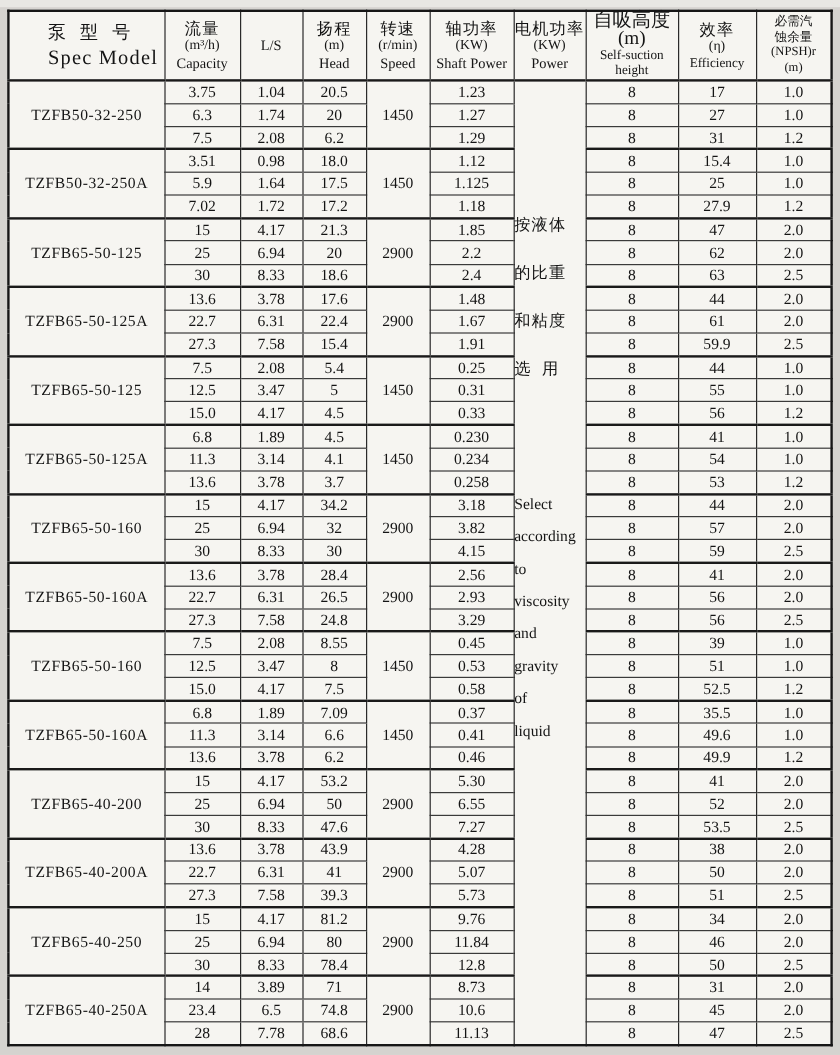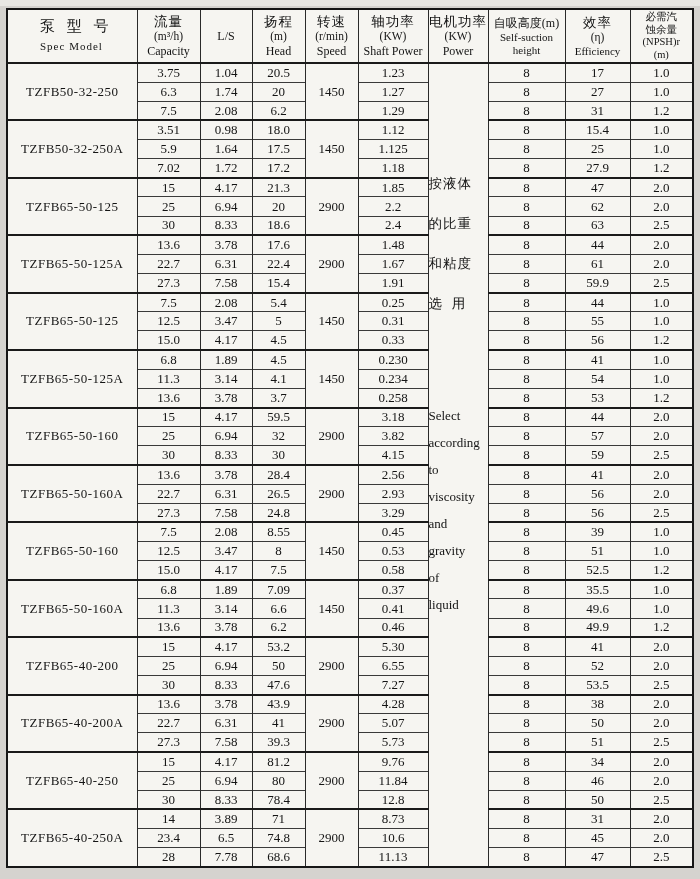--- a/index.html
+++ b/index.html
@@ -31,21 +31,21 @@
   }
   th.power-header{border-bottom:none;}
   .hwrap{display:flex;flex-direction:column;justify-content:center;align-items:center;line-height:15px;}
   .h-zh{font-size:13.5px;letter-spacing:1px;}
   .h-sub{font-size:11.5px;letter-spacing:0;}
   .h-en{font-size:12px;}
   .h-en-sm{font-size:11px;line-height:13px;}
   .h-npsh{font-size:10.5px;line-height:12.5px;letter-spacing:0;}
   th.model-header .hwrap{align-items:flex-start;padding-left:32px;line-height:20px;}
   th.model-header .h-zh{font-size:15px;letter-spacing:4px;}
-  th.model-header .h-en{font-size:11px;letter-spacing:1px;}
+  th.model-header .h-en{font-size:17px;letter-spacing:1px;}
 
   tbody tr{height:19.15px;}
   td{
     padding:0;text-align:center;vertical-align:middle;
     font-size:13px;line-height:14px;
     border-left:1px solid #2a2a2a;border-right:1px solid #2a2a2a;
   }
   tr.group-start td{border-top:2px solid #1a1a1a;}
   tr.sub-row td{border-top:1px solid #3a3a3a;}
   td.model-col{font-size:13px;letter-spacing:0.5px;}
@@ -115,21 +115,21 @@
         </th>
         <th class="power-header">
           <div class="hwrap">
             <span class="h-zh">电机功率</span>
             <span class="h-sub">(KW)</span>
             <span class="h-en">Power</span>
           </div>
         </th>
         <th>
           <div class="hwrap">
-            <span class="h-sub" style="font-size:12px;">自吸高度(m)</span>
+            <span class="h-sub" style="font-size:16px;">自吸高度(m)</span>
             <span class="h-en-sm">Self-suction</span>
             <span class="h-en-sm">height</span>
           </div>
         </th>
         <th>
           <div class="hwrap">
             <span class="h-zh">效率</span>
             <span class="h-sub">(η)</span>
             <span class="h-en-sm">Efficiency</span>
           </div>
@@ -333,21 +333,21 @@
           <td>3.7</td>
           <td>0.258</td>
           <td>8</td>
           <td>53</td>
           <td>1.2</td>
         </tr>
         <tr class="group-start">
           <td class="model-col" rowspan="3">TZFB65-50-160</td>
           <td>15</td>
           <td>4.17</td>
-          <td>59.5</td>
+          <td>34.2</td>
           <td class="speed-col" rowspan="3">2900</td>
           <td>3.18</td>
           <td>8</td>
           <td>44</td>
           <td>2.0</td>
         </tr>
         <tr class="sub-row">
           <td>25</td>
           <td>6.94</td>
           <td>32</td>

